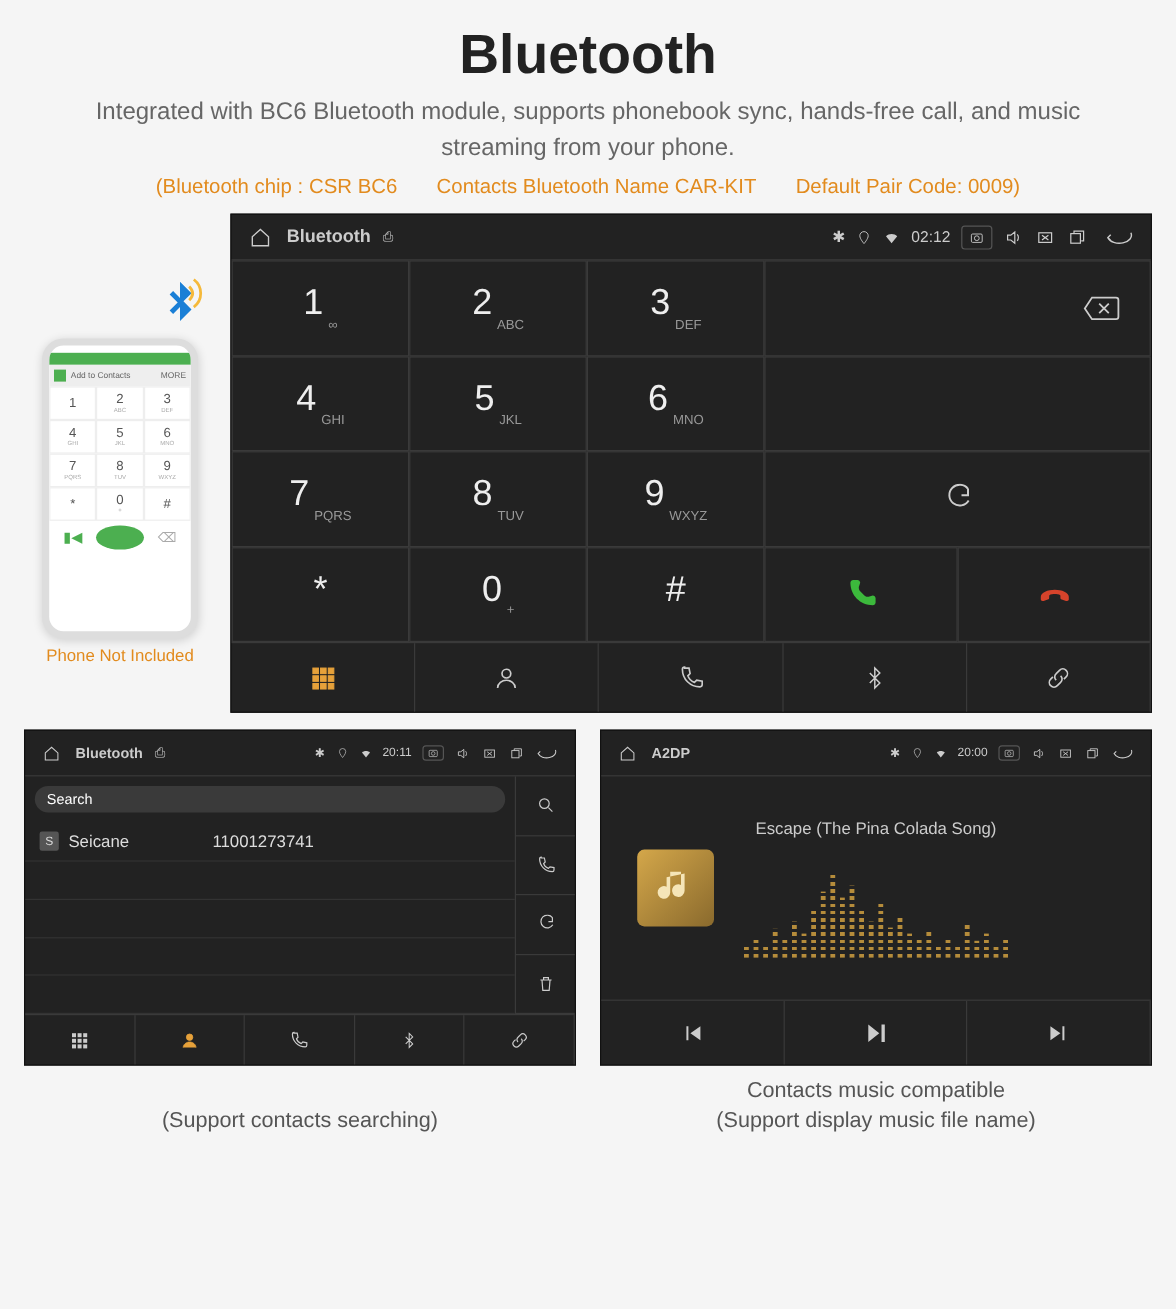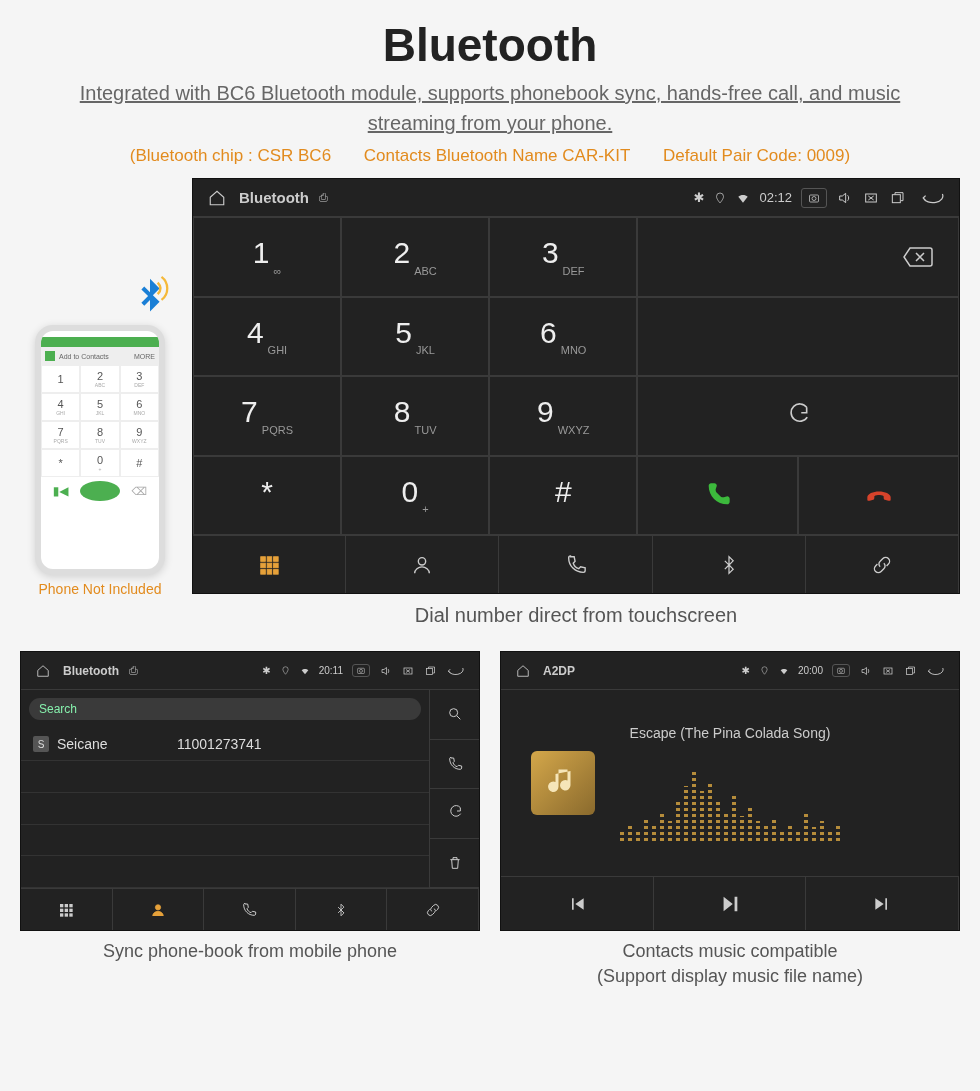--- a/index.html
+++ b/index.html
@@ -1,18 +1,18 @@
 <!DOCTYPE html>
 <html><head>
 <meta charset="utf-8">
 <style>
 * { margin:0; padding:0; box-sizing:border-box; font-family: Arial, Helvetica, sans-serif; }
 body { width:980px; height:1091px; background:#f5f5f5; color:#444; }
 .page-title { font-size:46px; font-weight:bold; text-align:center; padding:18px 0 6px; color:#222; }
-.subtitle { font-size:20px; text-align:center; color:#666; padding:0 44px; line-height:1.5;text-decoration:underline; }
+.subtitle { font-size:20px; text-align:center; color:#666; padding:0 44px; line-height:1.5; }
 .specs { font-size:17px; text-align:center; color:#e28b1e; padding:8px 20px 12px; }
 .specs span { margin:0 14px; }
 .row1 { display:flex; padding:0 20px 6px; gap:12px; align-items:flex-end; }
 .row2 { display:flex; padding:8px 20px 0; gap:20px; }
 .phone-col { width:160px; flex:0 0 160px; text-align:center; padding-bottom:40px;}
 .phone-col .caption { color:#e28b1e; font-size:14px; margin-top:6px; }
 .main-col { flex:1; }
 .caption-center { text-align:center; font-size:20px; color:#555; padding:10px 0; }
 .sub-caption { text-align:center; font-size:18px; color:#555; padding:8px 0 0; line-height:1.4; }
 
@@ -40,21 +40,21 @@
 .r-row { flex:1; display:flex; }
 .bottom-tabs { height:58px; display:flex; border-top:1px solid #3a3a3a; }
 .bottom-tabs .tab { flex:1; display:flex; align-items:center; justify-content:center; cursor:pointer; border-right:1px solid #3a3a3a; }
 .bottom-tabs .tab.active svg { stroke:#e6a13a; fill:#e6a13a; }
 
 
 .contacts-body { flex:1; display:flex; }
 .contacts-main { flex:1; display:flex; flex-direction:column; }
 .contacts-side { width:50px; display:flex; flex-direction:column; border-left:1px solid #3a3a3a;}
 .contacts-side .sbtn { flex:1; display:flex; align-items:center; justify-content:center; border-bottom:1px solid #3a3a3a; cursor:pointer;}
-.search { margin:8px; padding:4px 10px; background:#3a3a3a; border-radius:12px; font-size:12px; color:#86efac; }
+.search { margin:8px; padding:4px 10px; background:#3a3a3a; border-radius:12px; font-size:12px; color:#ffffff; }
 .contact-row { display:flex; align-items:center; padding:8px 12px; border-bottom:1px solid #333; font-size:14px;}
 .contact-row .badge { width:16px; height:16px; background:#555; display:inline-flex; align-items:center; justify-content:center; font-size:10px; margin-right:8px; border-radius:2px;}
 .contact-row .name { width:120px; }
 .empty-row { flex:1; border-bottom:1px solid #333; }
 
 
 .a2dp-body { flex:1; display:flex; flex-direction:column; align-items:center; justify-content:center; position:relative; }
 .song { color:#ccc; font-size:14px; margin-bottom:10px; }
 .album { width:64px; height:64px; background:linear-gradient(135deg,#d4a74a,#8a6a2d); border-radius:6px; position:absolute; left:30px; top:50%; transform:translateY(-50%); display:flex; align-items:center; justify-content:center; }
 .viz { display:flex; gap:4px; align-items:flex-end; height:70px; margin-top:20px;}
@@ -340,21 +340,20 @@
               <path d="M12 2l5 5-5 5 5 5-5 5V2zM7 7l10 10M7 17l5-5"></path>
             </svg>
           </div>
         <div class="tab">
             <svg width="24" height="22" viewBox="0 0 24 24" fill="none" stroke="#ccc" stroke-width="1.5">
               <path d="M10 14a4 4 0 010-6l3-3a4 4 0 016 6l-2 2M14 10a4 4 0 010 6l-3 3a4 4 0 01-6-6l2-2"></path>
             </svg>
           </div>
       </div>
     </div>
-    <div class="caption-center">Dial number direct from touchscreen</div>
   </div>
 </div>
 
 <div class="row2">
   <div class="col-half">
     <div class="panel small">
       <div class="statusbar">
         <span class="ic">
             <svg width="14" height="14" viewBox="0 0 24 24" fill="none" stroke="#ccc" stroke-width="1.5">
               <path d="M3 11l9-8 9 8v10H3z"></path>
@@ -472,21 +471,22 @@
             </svg>
           </div>
         <div class="tab">
             <svg width="18" height="16" viewBox="0 0 24 24" fill="none" stroke="#ccc" stroke-width="1.5">
               <path d="M10 14a4 4 0 010-6l3-3a4 4 0 016 6l-2 2M14 10a4 4 0 010 6l-3 3a4 4 0 01-6-6l2-2"></path>
             </svg>
           </div>
       </div>
     </div>
     <div class="sub-caption">
-      <span>Sync phone-book from mobile phone</span><br>
+      <br>
+      <span>(Support contacts searching)</span>
     </div>
   </div>
 
   <div class="col-half">
     <div class="panel small">
       <div class="statusbar">
         <span class="ic">
             <svg width="14" height="14" viewBox="0 0 24 24" fill="none" stroke="#ccc" stroke-width="1.5">
               <path d="M3 11l9-8 9 8v10H3z"></path>
             </svg>

